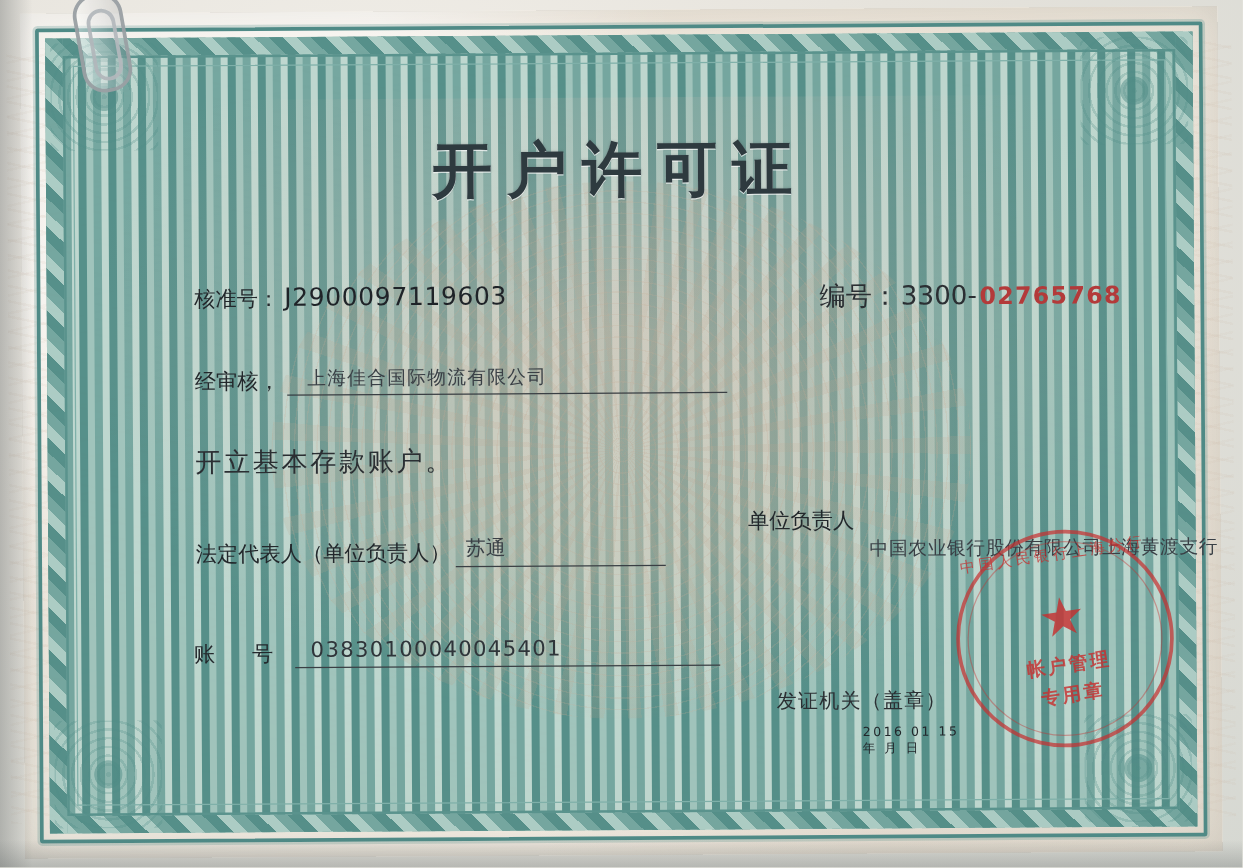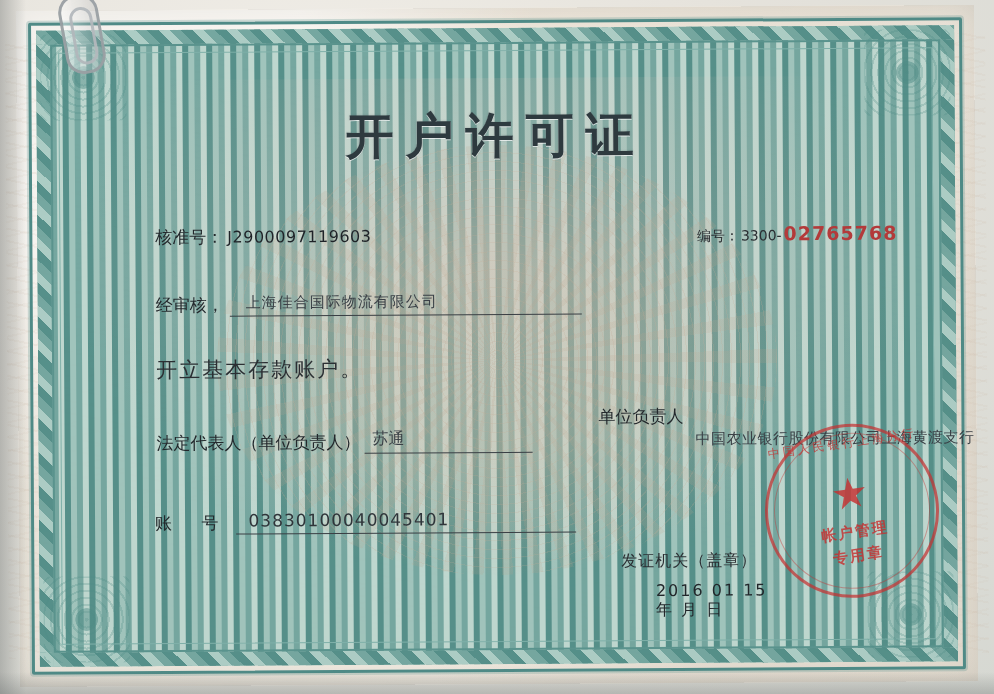--- a/index.html
+++ b/index.html
@@ -107,23 +107,23 @@
     font-family:"DejaVu Serif","Liberation Serif",serif;
     font-weight:700;
     font-size:48px;
     letter-spacing:12px;
     color:#2e3a3f;
     margin-top:38px;
     text-shadow:0 1px 0 rgba(255,255,255,.7),0 0 2px rgba(60,70,75,.35);
   }
   .lbl{font-size:17px;color:#23282c;white-space:nowrap;font-family:"DejaVu Sans","Liberation Sans",sans-serif;}
   .approval{position:absolute;left:78px;top:158px;display:flex;align-items:baseline;gap:4px;}
-  .approval .val{font-size:16px;letter-spacing:.5px;color:#1f2328;}
+  .approval .val{font-size:20px;letter-spacing:.5px;color:#1f2328;}
   .serial{position:absolute;right:18px;top:158px;display:flex;align-items:baseline;gap:2px;}
-  .serial .prefix{font-size:14px;}
+  .serial .prefix{font-size:21px;}
   .serial .num{font-size:19px;color:#b33a3a;letter-spacing:1px;font-weight:600;}
 
   .para1{position:absolute;left:78px;right:10px;top:222px;display:flex;align-items:flex-end;}
   .para1 .blank{
     flex:0 0 352px;border-bottom:1.5px solid #3a3f44;height:26px;
     position:relative;margin:0 6px;
   }
   .para1 .blank .handwrite{
     position:absolute;left:16px;bottom:3px;
     font-size:15px;color:#3a4046;letter-spacing:1px;
@@ -151,21 +151,21 @@
   .account .lbl{letter-spacing:12px;}
   .account .blank{
     flex:0 0 340px;border-bottom:1.5px solid #3a3f44;height:26px;position:relative;margin-left:6px;
   }
   .account .handwrite{
     position:absolute;left:12px;bottom:3px;font-size:17px;color:#2f353a;letter-spacing:1px;
   }
 
   .issuer{position:absolute;right:160px;top:486px;text-align:left;font-size:16px;}
   .issuer .line1{letter-spacing:1px;}
-  .datearea{position:absolute;right:150px;top:516px;font-size:16px;letter-spacing:2px;color:#22272b;}
+  .datearea{position:absolute;right:150px;top:516px;font-size:10px;letter-spacing:2px;color:#22272b;}
 
   
   .seal{
     position:absolute;right:38px;bottom:84px;width:168px;height:168px;border-radius:50%;
     border:3px solid rgba(198,48,48,.78);
     color:rgba(198,48,48,.85);
     transform:rotate(-8deg);
     opacity:.9;
   }
   .seal:before{

